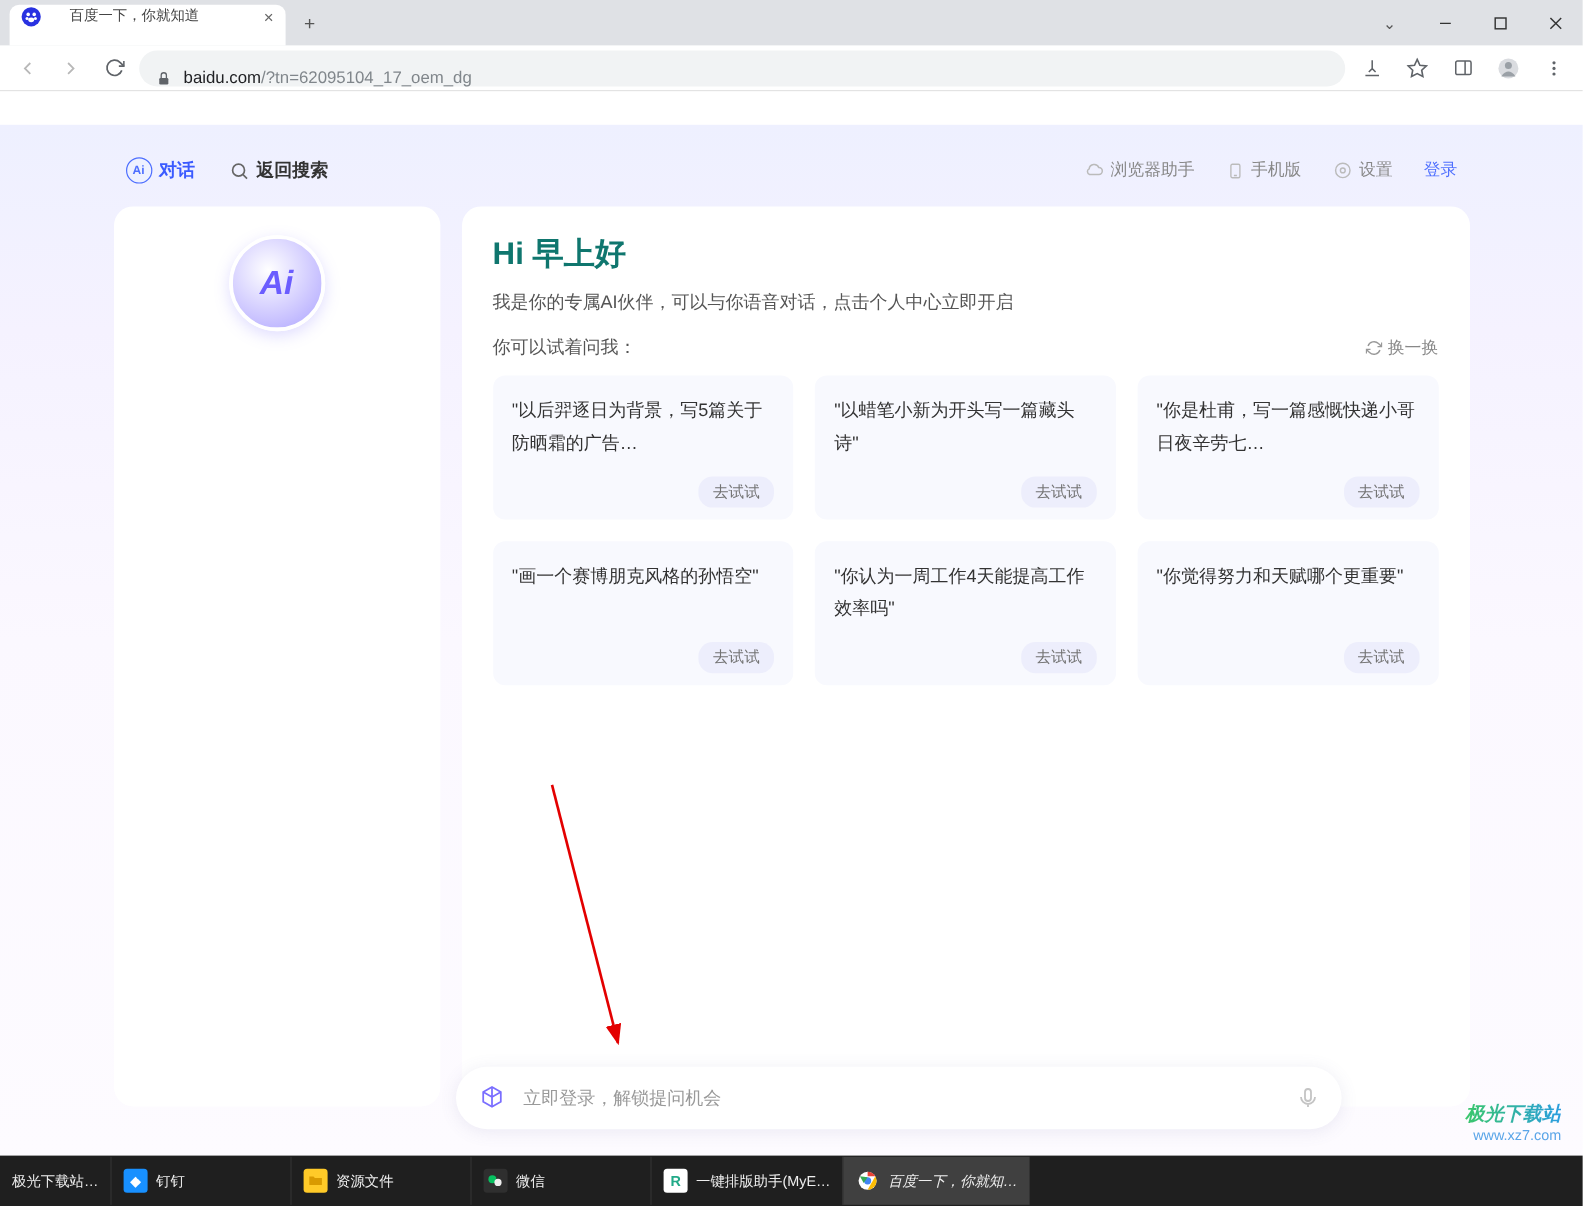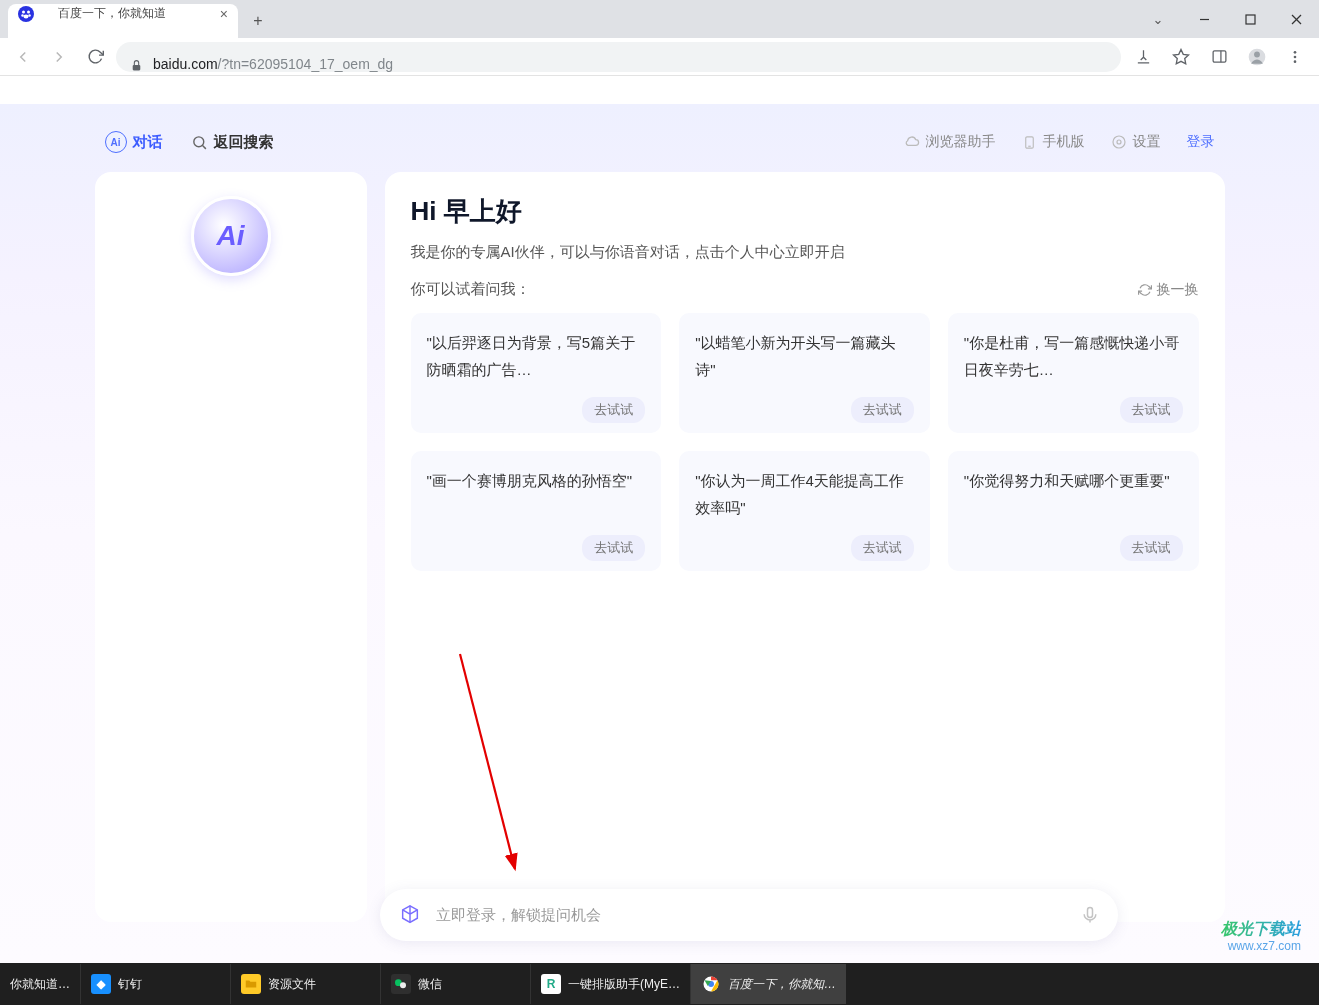--- a/index.html
+++ b/index.html
@@ -33,21 +33,21 @@
 .navlink.active { color: #3b5bff; font-weight: 600; }
 .navlink .circ { width: 22px; height: 22px; border: 1.5px solid #4e6fff; border-radius: 50%; display: flex; align-items: center; justify-content: center; font-size: 10px; color: #4e6fff; background: #eef1ff; }
 .topnav-right { margin-left: auto; display: flex; align-items: center; gap: 26px; }
 .rnav { display: flex; align-items: center; gap: 6px; font-size: 14px; color: #888; cursor: pointer; }
 .login { color: #4e6fff; }
 
 .columns { display: flex; gap: 18px; margin-top: 10px; }
 .sidecard { width: 272px; height: 750px; background: #fff; border-radius: 16px; display: flex; flex-direction: column; align-items: center; padding-top: 24px; }
 .ai-badge { width: 80px; height: 80px; border-radius: 50%; background: radial-gradient(circle at 40% 35%, #fff, #c9c2ff 65%, #a9a2ff); border: 3px solid #fff; box-shadow: 0 4px 12px rgba(130,120,255,0.25); display: flex; align-items: center; justify-content: center; font-size: 28px; font-weight: 700; color: #6b5dff; font-style: italic; }
 .maincard { flex: 1; background: #fff; border-radius: 16px; padding: 22px 26px; }
-.greet { font-size: 26px; font-weight: 700; color: #0f172a; margin-bottom: 14px; }
+.greet { font-size: 26px; font-weight: 700; color: #0f766e; margin-bottom: 14px; }
 .subgreet { font-size: 15px; color: #555; margin-bottom: 18px; }
 .tryrow { display: flex; align-items: center; font-size: 15px; color: #555; margin-bottom: 14px; }
 .tryrow .refresh { margin-left: auto; display: flex; align-items: center; gap: 5px; color: #888; font-size: 14px; cursor: pointer; }
 .cards { display: grid; grid-template-columns: repeat(3, 1fr); gap: 18px; }
 .pcard { background: #f8f9fe; border-radius: 10px; padding: 16px 16px 10px; height: 120px; display: flex; flex-direction: column; }
 .pcard .ptext { font-size: 15px; color: #333; line-height: 1.8; flex: 1; overflow: hidden; }
 .pcard .pbtn { align-self: flex-end; background: #edeefc; color: #737373; font-size: 13px; padding: 4px 12px; border-radius: 12px; cursor: pointer; }
 
 .inputbar { position: absolute; left: 380px; bottom: 22px; width: 738px; height: 52px; background: #fff; border-radius: 26px; box-shadow: 0 2px 14px rgba(100,100,160,0.12); display: flex; align-items: center; padding: 0 18px; gap: 14px; }
 .inputbar .cube { width: 24px; height: 24px; color: #7a6eff; display: flex; align-items: center; justify-content: center; }
@@ -300,21 +300,21 @@
   </div>
 
   <div class="watermark">
     <div class="wm1">极光下载站</div>
     <div>www.xz7.com</div>
   </div>
 </div>
 
 <div class="taskbar">
   <div class="tbitem">
-      <span>你就知道…</span>
+      <span>极光下载站…</span>
     </div>
   <div class="tbitem">
       <div class="tbico" style="background:#1890ff;color:#fff">◆</div>
       <span>钉钉</span>
     </div>
   <div class="tbitem">
       <div class="tbico" style="background:#ffca28">
         <svg width="14" height="14" viewBox="0 0 24 24" fill="#d99a00">
           <path d="M3 6h6l2 2h10v10H3z"></path>
         </svg>

